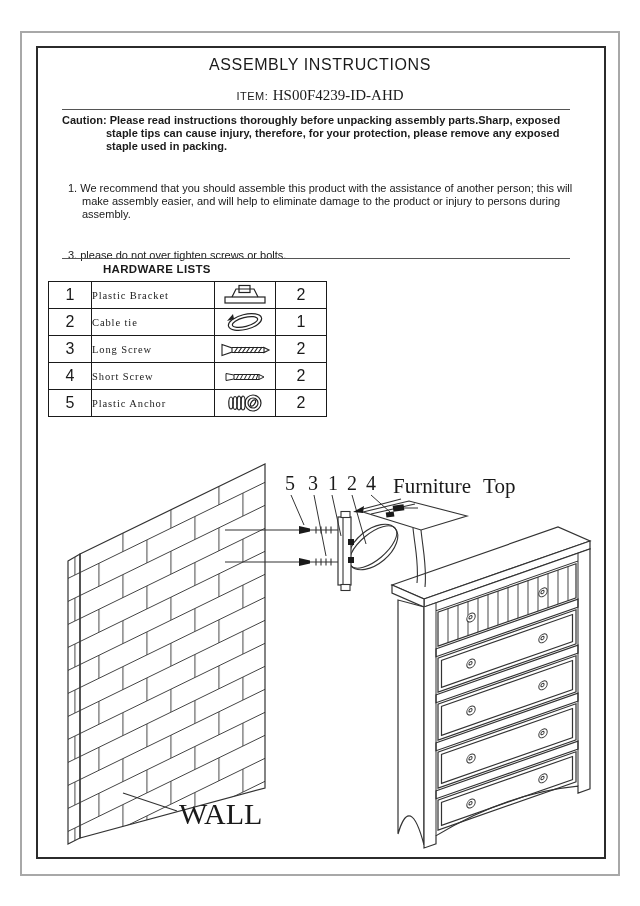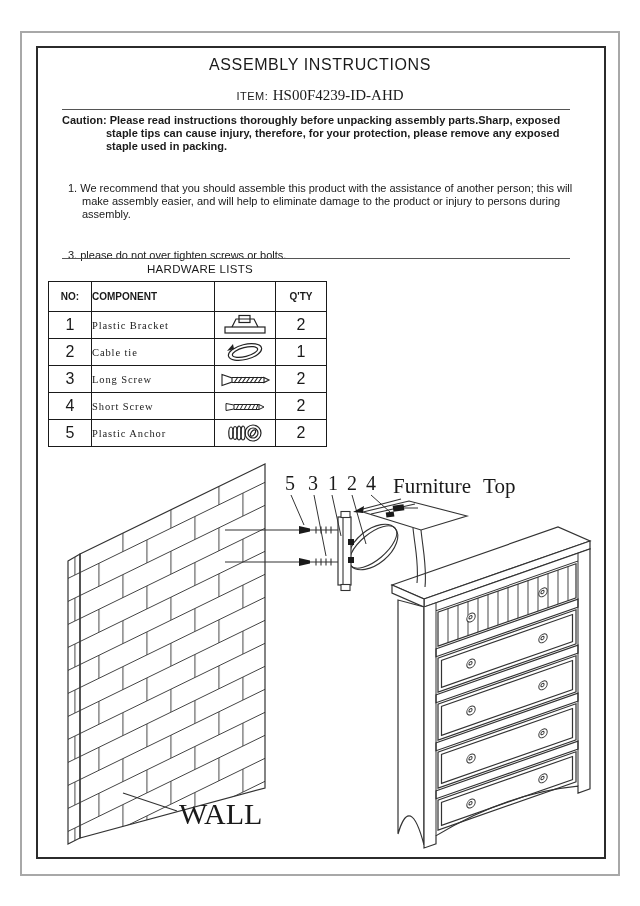--- a/index.html
+++ b/index.html
@@ -14,22 +14,22 @@
   .item-line{position:absolute;left:0;top:86px;width:640px;text-align:center;}
   .item-label{font-size:11px;letter-spacing:.5px;}
   .item-code{font-family:"Liberation Serif",serif;font-size:15px;}
   .rule{position:absolute;left:62px;width:508px;border-top:1.3px solid #555;}
   .rule1{top:109px;} .rule2{top:258px;}
   .textblock{position:absolute;left:62px;top:114px;width:525px;
              font-size:11px;line-height:13.2px;}
   .caution{margin:0;padding-left:44px;text-indent:-44px;font-weight:bold;}
   .ins-list{margin-left:6px;}
   .ins{padding-left:14px;text-indent:-14px;margin-top:28px;}
-  .hw-heading{position:absolute;left:103px;top:263px;font-size:11.5px;font-weight:normal;
-              letter-spacing:.3px;margin-left:44px;}
+  .hw-heading{position:absolute;left:103px;top:263px;font-size:11.5px;font-weight:bold;
+              letter-spacing:.3px;}
   table.hw{position:absolute;left:48px;top:281px;border-collapse:collapse;}
   table.hw th,table.hw td{border:1.7px solid #1a1a1a;padding:0;}
   th.c-no,td.c-no{width:42px;text-align:center;}
   th.c-comp,td.c-comp{width:122px;text-align:left;padding-left:10px;}
   th.c-icon,td.c-icon{width:60px;text-align:center;}
   th.c-qty,td.c-qty{width:50px;text-align:center;}
   table.hw th{height:29px;font-size:10px;}
   th.c-qty{font-size:13px;}
   table.hw td{height:26px;}
   td.c-no,td.c-qty{font-size:16px;}
@@ -61,26 +61,20 @@
       <div class="ins"><span>3.</span> <span>please do not over tighten screws or bolts.</span></div>
     </div>
   </div>
 
   <div class="rule rule2"></div>
 
   <div class="hw-heading">HARDWARE LISTS</div>
 
   <table class="hw">
     <tbody>
-        <tr>
-      <th class="c-no">NO:</th>
-      <th class="c-comp">COMPONENT</th>
-      <th class="c-icon"></th>
-      <th class="c-qty">Q'TY</th>
-    </tr>
     <tr>
       <td class="c-no">1</td>
       <td class="c-comp">Plastic Bracket</td>
       <td class="c-icon">
         <svg width="46" height="22" viewBox="0 0 46 22" fill="none" stroke="#222" stroke-width="1.2">
           <rect x="3" y="13" width="40" height="6"></rect>
           <path d="M10,13 L14,5 L32,5 L36,13"></path>
           <rect x="17" y="1.5" width="11" height="7"></rect>
         </svg>
       </td>

